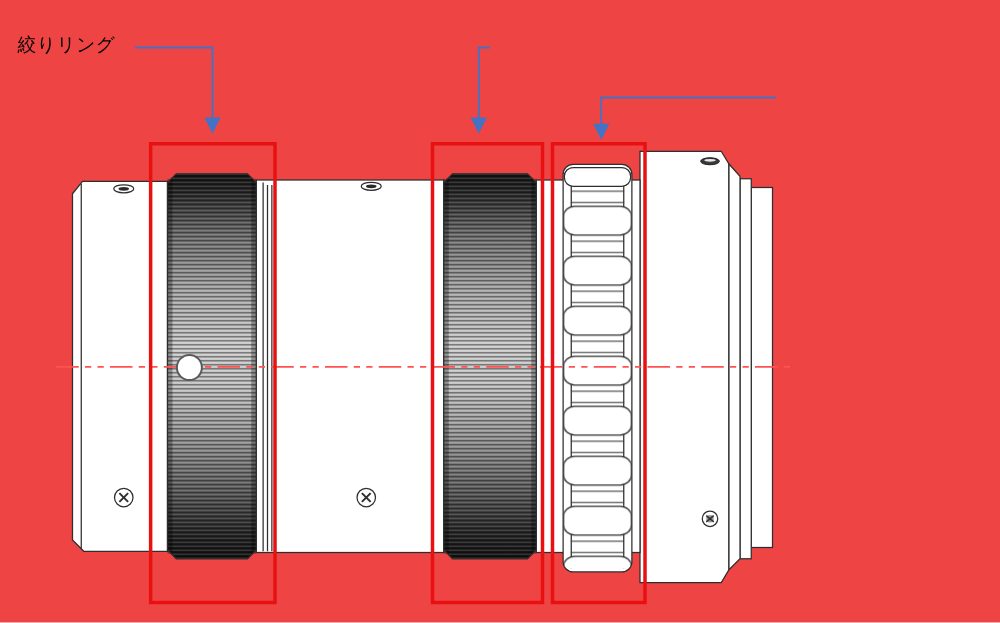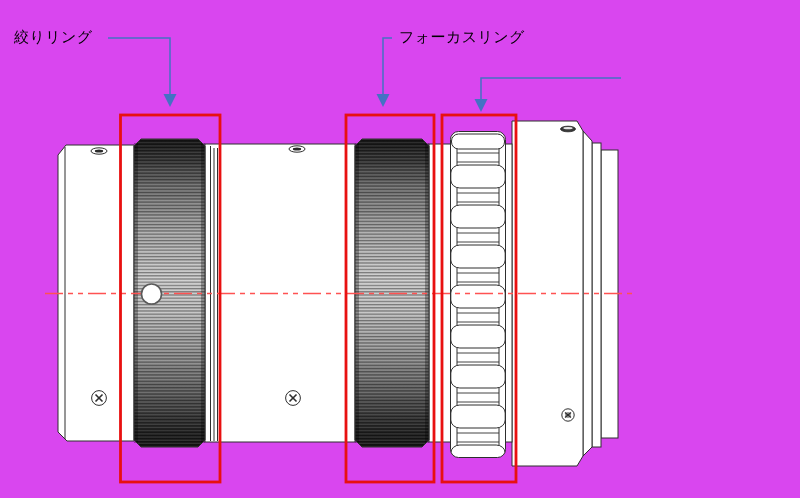--- a/index.html
+++ b/index.html
@@ -1,17 +1,17 @@
 <!DOCTYPE html>
 <html style="--highlight-red: #e81010; --centerline-red: #ff5252; --callout-blue: #4472c4; --outline-dark: #2e2e2e; --text-black: #000000;"><head>
 <meta charset="utf-8">
 <style>
   html,body{margin:0;padding:0;background:#fff;}
   .stage{
-    position:relative;width:800px;height:498px;background:#d946ef;
+    position:relative;width:800px;height:498px;background:#ef4444;
     font-family:"Liberation Sans","DejaVu Sans",sans-serif;overflow:hidden;
   }
   .stage svg{position:absolute;left:0;top:0;}
   .callout-label{
     position:absolute;font-size:15px;line-height:18px;color:var(--text-black,#000);
     white-space:nowrap;letter-spacing:.4px;font-weight:500;
   }
   .label-aperture{left:14px;top:28px;}
   .label-focus{left:399px;top:28px;}
   .label-fb{left:627px;top:71px;}
@@ -145,15 +145,14 @@
       <polyline points="392,38 383,38 383,95" class="callout-line"></polyline>
       <polygon points="376.5,94 389.5,94 383,107" class="callout-head"></polygon>
     </g>
     <g>
       <polyline points="621,78 481,78 481,100" class="callout-line"></polyline>
       <polygon points="474.5,99 487.5,99 481,112" class="callout-head"></polygon>
     </g>
   </svg>
 
   <div class="callout-label label-aperture">絞りリング</div>
-  <div class="callout-label label-focus">フォーカスリング</div>
 
 </div>
 
 </body></html>

